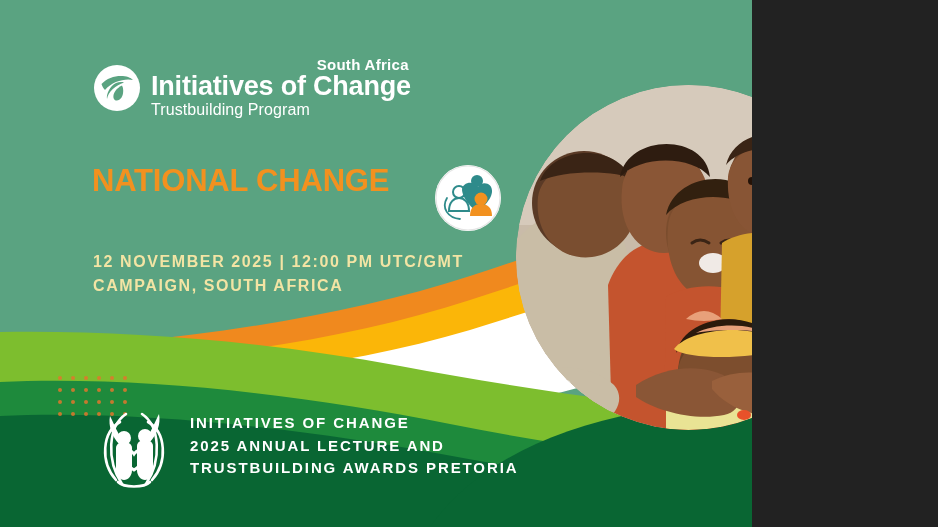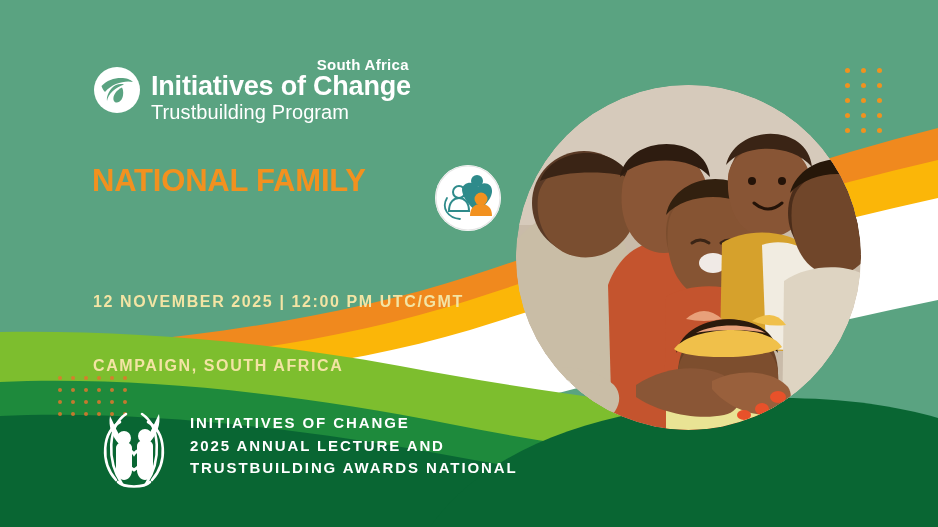--- a/index.html
+++ b/index.html
@@ -1,20 +1,20 @@
 <!DOCTYPE html>
 <html><head>
 <meta charset="utf-8">
 <title>National Family Healing Campaign</title>
 <style>
   html,body{margin:0;padding:0;background:#222;}
   *{box-sizing:border-box;}
   #poster{
     position:relative;
-    width:938px;height:527px;
+    width:752px;height:527px;
     overflow:hidden;
     background:#5AA381;
     font-family:"Liberation Sans", sans-serif;
   }
   
   .waves{position:absolute;left:0;top:0;width:938px;height:527px;}
   
   .dotgrid{position:absolute;display:grid;}
   #dotgrid-topright{
     left:845px;top:68px;
@@ -47,38 +47,38 @@
   .logo-text{display:flex;flex-direction:column;line-height:1;}
   #logo-eyebrow{
     color:#ffffff;font-size:15px;font-weight:bold;letter-spacing:.3px;
     text-align:right;margin-bottom:1px;padding-right:2px;
   }
   #logo-title{
     color:#ffffff;font-size:27px;font-weight:bold;letter-spacing:-.2px;
     margin-bottom:2px;
   }
   #logo-subtitle{
-    color:#ffffff;font-size:20px;letter-spacing:.1px;
+    color:#ffffff;font-size:16px;letter-spacing:.1px;
   }
   
   #headline{
     position:absolute;left:92px;top:163px;width:360px;
     color:#F2911F;font-size:31px;font-weight:bold;line-height:1.16;
     letter-spacing:-.2px;
   }
   #headline span{display:block;white-space:nowrap;}
   
   #family-badge{position:absolute;left:434px;top:164px;width:68px;height:68px;}
   
   #event-details{
     position:absolute;left:93px;top:250px;
     color:#F3E4A4;font-size:16px;font-weight:bold;
     letter-spacing:1.6px;line-height:1.5;
   }
-  #event-details span{display:block;white-space:nowrap;margin-top:40px;}
+  #event-details span{display:block;white-space:nowrap;}
   
   #footer-lockup{
     position:absolute;left:92px;top:400px;
     display:flex;align-items:center;gap:14px;
   }
   #award-emblem{width:84px;height:92px;flex:0 0 84px;}
   #footer-text{
     color:#ffffff;font-size:15px;font-weight:bold;
     letter-spacing:1.9px;line-height:1.53;
   }
@@ -209,21 +209,21 @@
       <path d="M28,20.5 C22.5,23 18.5,28.5 19.5,33 C20.5,36.5 25,36.5 27.5,32.5 C29.8,28.8 29.6,23.5 28,20.5 Z" fill="#5AA381"></path>
     </svg>
     <div class="logo-text">
       <div id="logo-eyebrow">South Africa</div>
       <div id="logo-title">Initiatives of Change</div>
       <div id="logo-subtitle">Trustbuilding Program</div>
     </div>
   </div>
 
   <div id="headline">
-    <span>NATIONAL FAMILY</span>
+    <span>NATIONAL CHANGE</span>
   </div>
 
   <svg id="family-badge" viewBox="0 0 68 68">
     <circle cx="34" cy="34" r="33" fill="#ffffff"></circle>
     <circle cx="34" cy="34" r="32" fill="none" stroke="#e4e4e4" stroke-width="1.2"></circle>
 
     <path d="M28,26 C28,18 40,16 44,23 C48,16 59,19 58,28 C57,38 44,47 43,48 C42,47 29,37 28,26 Z" fill="#2E8B8B"></path>
 
     <circle cx="43" cy="17" r="6" fill="#2E8B8B"></circle>
 
@@ -285,17 +285,17 @@
       <path d="M45,46 C45,42 49,40 53,40 C57,40 61,42 61,46 L61,70 C61,76 57,80 53,80 C49,80 45,76 45,70 Z" fill="#ffffff"></path>
       <path d="M58,42 C65,34 69,24 67,14 C63,22 59,32 54,39 Z" fill="#ffffff"></path>
 
       <path d="M42,54 C38,48 30,50 31,57 C32,64 42,70 42,70 C42,70 52,64 53,57 C54,50 46,48 42,54 Z" fill="none" stroke="#ffffff" stroke-width="3"></path>
 
       <path d="M26,82 C32,88 52,88 58,82" stroke="#ffffff" stroke-width="2.6" fill="none" stroke-linecap="round"></path>
     </svg>
     <div id="footer-text">
       <span>INITIATIVES OF CHANGE</span>
       <span>2025 ANNUAL LECTURE AND</span>
-      <span>TRUSTBUILDING AWARDS NATIONAL</span>
+      <span>TRUSTBUILDING AWARDS PRETORIA</span>
     </div>
   </div>
 
 </div>
 
 </body></html>

